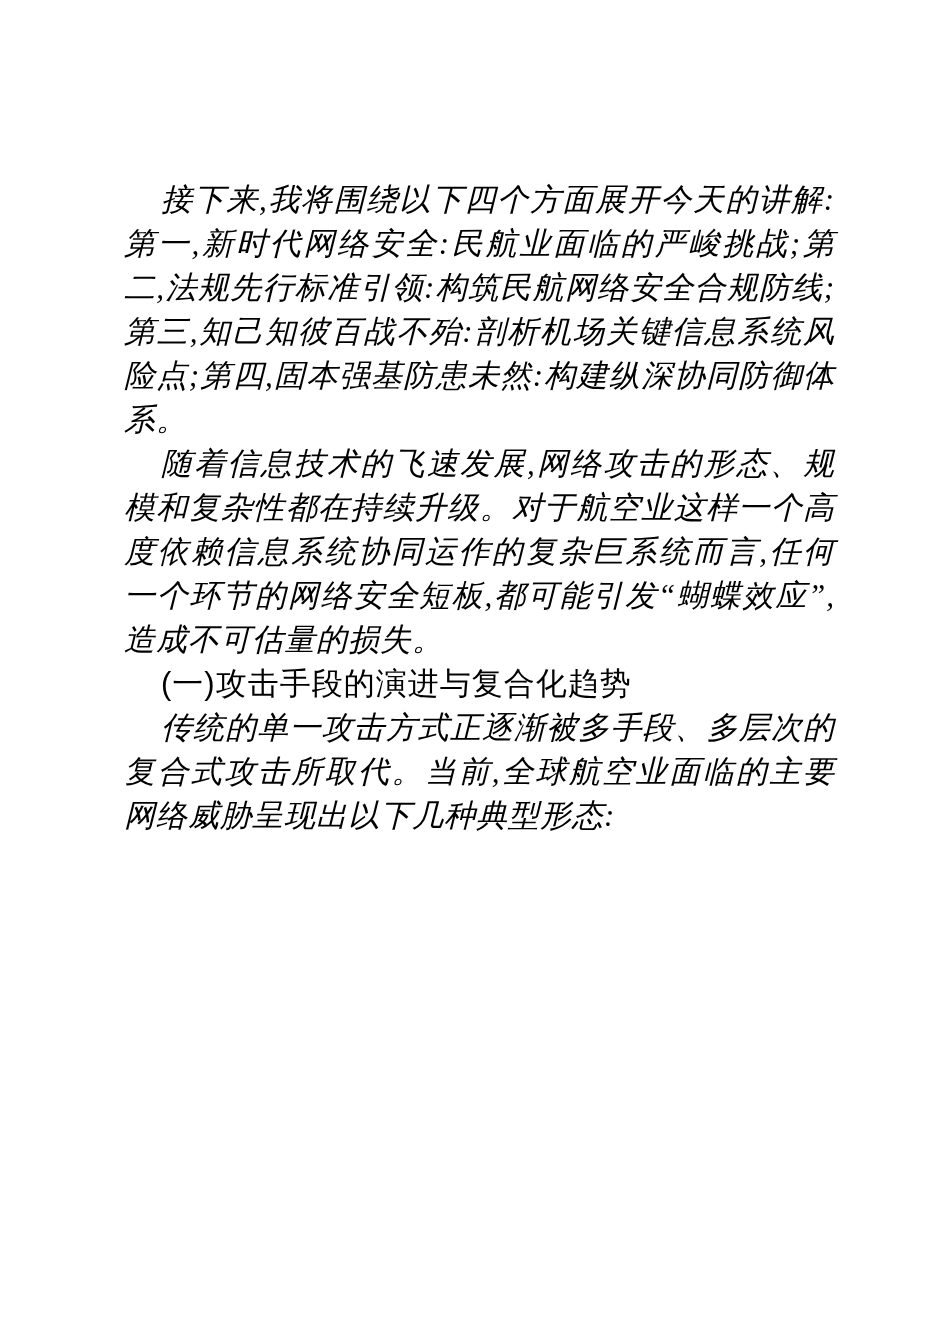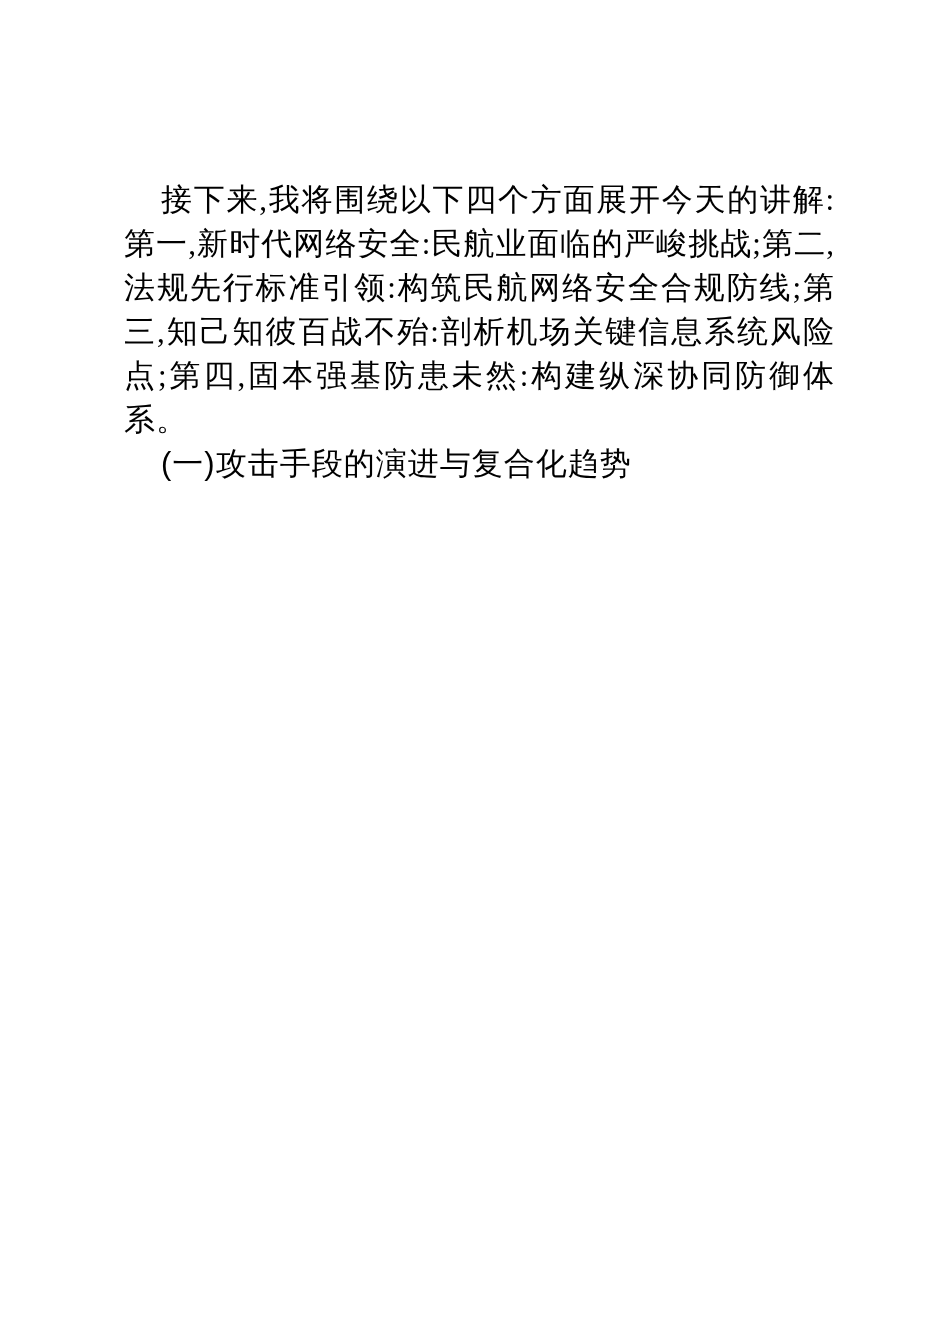--- a/index.html
+++ b/index.html
@@ -30,20 +30,21 @@
     line-height: 44px;
     letter-spacing: 1px;
     text-align: justify;
     text-indent: 37px;
     font-weight: 400;
     word-break: break-all;
   }
   
   .para-body {
     font-family: "Liberation Serif", "DejaVu Serif", serif;
+    font-style: italic;
   }
   
   .heading-1 {
     font-family: "Liberation Sans", "DejaVu Sans", sans-serif;
     font-weight: 700;
   }
   
   .heading-2 {
     font-family: Liberation Sans, sans-serif;
     font-weight: 400;
@@ -54,19 +55,21 @@
 </style>
 </head>
 <body>
 
 <div class="page">
   <div class="content">
 
     <p class="para-body">接下来,我将围绕以下四个方面展开今天的讲解:第一,新时代网络安全:民航业面临的严峻挑战;第二,法规先行标准引领:构筑民航网络安全合规防线;第三,知己知彼百战不殆:剖析机场关键信息系统风险点;第四,固本强基防患未然:构建纵深协同防御体系。</p>
 
 
+    <p class="para-body">随着信息技术的飞速发展,网络攻击的形态、规模和复杂性都在持续升级。对于航空业这样一个高度依赖信息系统协同运作的复杂巨系统而言,任何一个环节的网络安全短板,都可能引发“蝴蝶效应”,造成不可估量的损失。</p>
 
     <h3 class="heading-2">(一)攻击手段的演进与复合化趋势</h3>
 
+    <p class="para-body">传统的单一攻击方式正逐渐被多手段、多层次的复合式攻击所取代。当前,全球航空业面临的主要网络威胁呈现出以下几种典型形态:</p>
 
 
   </div>
 </div>
 
 </body></html>

